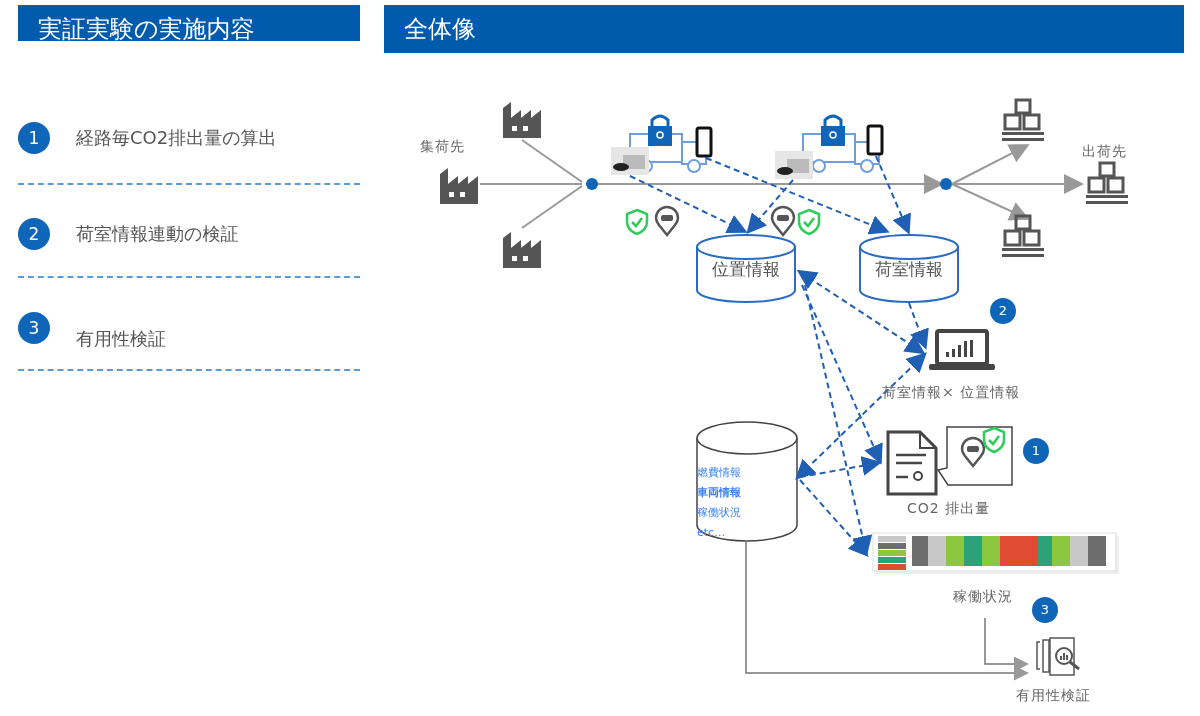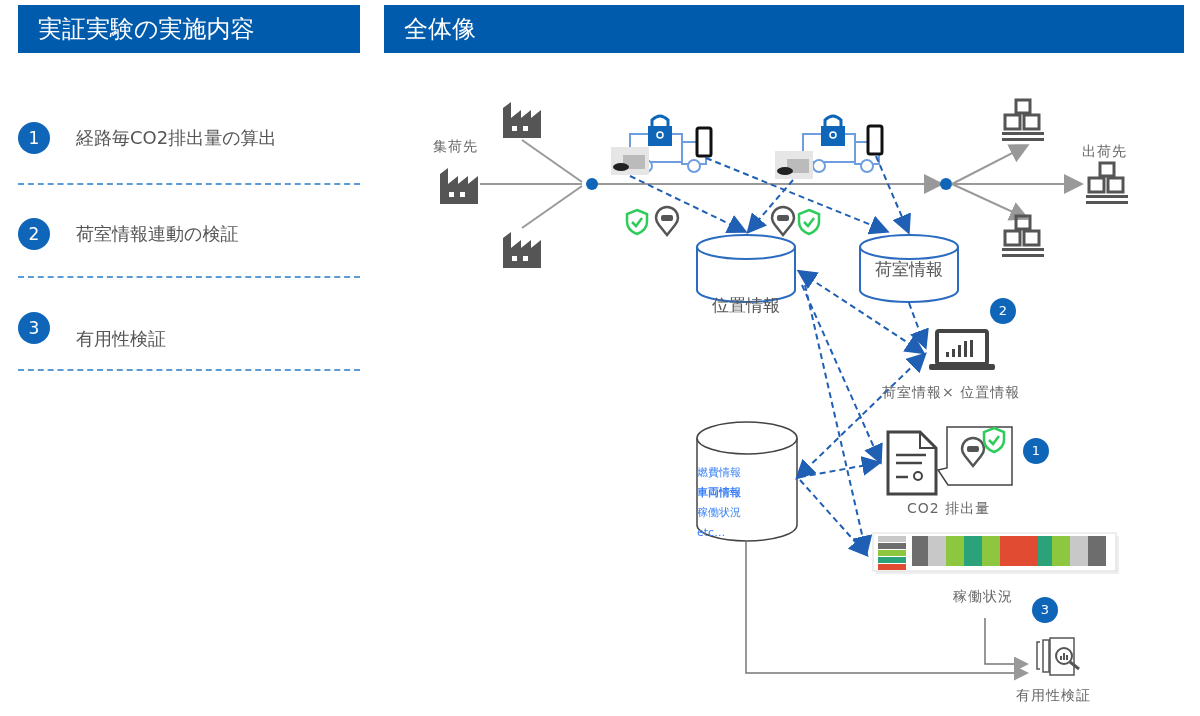--- a/index.html
+++ b/index.html
@@ -1,20 +1,20 @@
 <!DOCTYPE html>
 <html><head>
 <meta charset="utf-8">
 <style>
   html, body { margin:0; padding:0; background:#ffffff; }
   body { width:1200px; height:716px; position:relative; overflow:hidden;
          font-family:"DejaVu Sans", sans-serif; color:#555; }
   .hdr { position:absolute; background:#005bac; color:#fff; font-size:24px;
          line-height:48px; padding-left:20px; box-sizing:border-box; }
-  #hdr-left { left:18px; top:5px; width:342px; height:48px; }
+  #hdr-left { left:18px; top:5px; width:342px; height:36px; }
   #hdr-right { left:384px; top:5px; width:800px; height:48px; }
   .item { position:absolute; left:18px; width:342px; }
   .num { position:absolute; left:0; width:32px; height:32px; border-radius:50%;
          background:#0f66b8; color:#fff; font-size:17px; text-align:center; line-height:32px; }
   .item-text { position:absolute; left:58px; font-size:18px; color:#555; line-height:26px; }
   .sep { position:absolute; left:18px; width:342px; border-top:2px dashed #5b9bd5; }
   svg#diagram { position:absolute; left:0; top:0; }
   .lbl { position:absolute; font-size:14px; color:#666; white-space:nowrap; letter-spacing:1px; }
   .badge { position:absolute; width:26px; height:26px; border-radius:50%; background:#0f66b8;
            color:#fff; font-size:13px; text-align:center; line-height:26px; }
@@ -209,23 +209,23 @@
     <rect x="1043" y="640" width="6" height="32" fill="none" stroke="#555" stroke-width="1.5"></rect>
     <rect x="1050" y="638" width="24" height="37" fill="#fff" stroke="#555" stroke-width="1.5"></rect>
     <circle cx="1064" cy="656" r="8" fill="#fff" stroke="#555" stroke-width="2"></circle>
     <line x1="1070" y1="662" x2="1079" y2="669" stroke="#555" stroke-width="3"></line>
     <rect x="1060" y="656" width="2" height="4" fill="#555"></rect>
     <rect x="1063" y="653" width="2" height="7" fill="#555"></rect>
     <rect x="1066" y="655" width="2" height="5" fill="#555"></rect>
   </g>
 </svg>
 
-<div class="lbl" style="left:420px;top:138px;margin-left:13px;">集荷先</div>
+<div class="lbl" style="left:420px;top:138px;">集荷先</div>
 <div class="lbl" style="left:1082px;top:143px;">出荷先</div>
-<div class="cyl-text" style="left:697px;top:258px;width:98px;margin-top:36px;">位置情報</div>
+<div class="cyl-text" style="left:697px;top:258px;width:98px;">位置情報</div>
 <div class="cyl-text" style="left:860px;top:258px;width:98px;text-align:center;">荷室情報</div>
 <div class="lbl" style="left:882px;top:384px;">荷室情報× 位置情報</div>
 <div class="lbl" style="left:907px;top:500px;">CO2 排出量</div>
 <div class="lbl" style="left:953px;top:588px;">稼働状況</div>
 <div class="lbl" style="left:1016px;top:687px;">有用性検証</div>
 
 <div class="db3-text" style="left:697px;top:463px;width:100px;">燃費情報</div>
 <div class="db3-text" style="left:697px;top:483px;width:100px;font-weight:bold;">車両情報</div>
 <div class="db3-text" style="left:697px;top:503px;width:100px;">稼働状況</div>
 <div class="db3-text" style="left:697px;top:523px;width:100px;">etc…</div>

